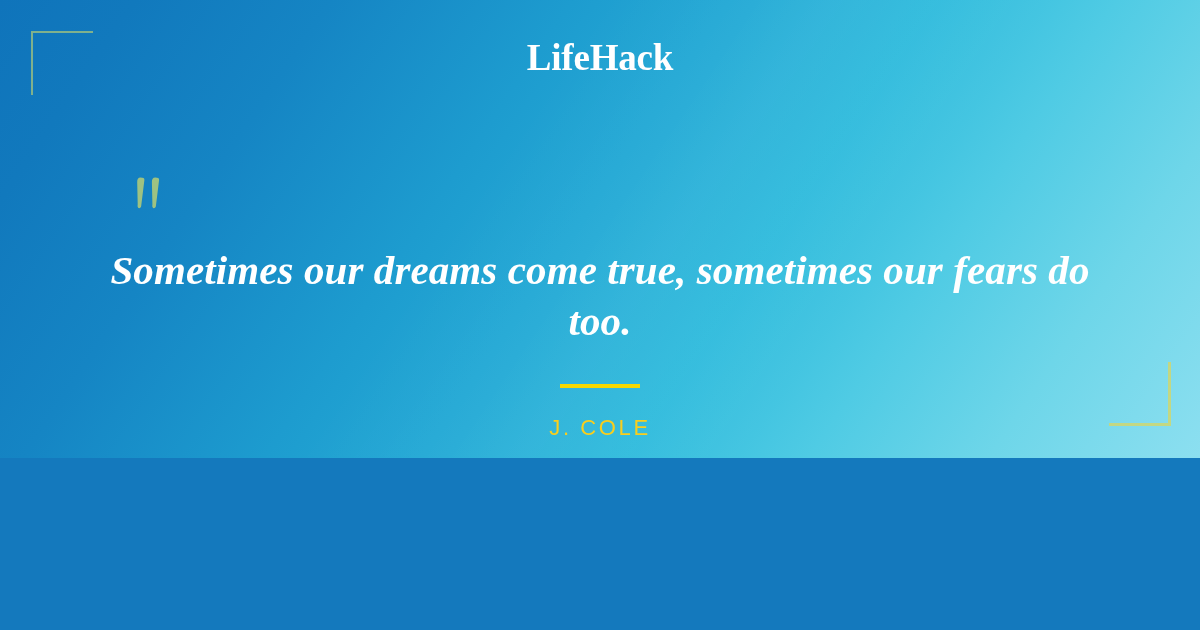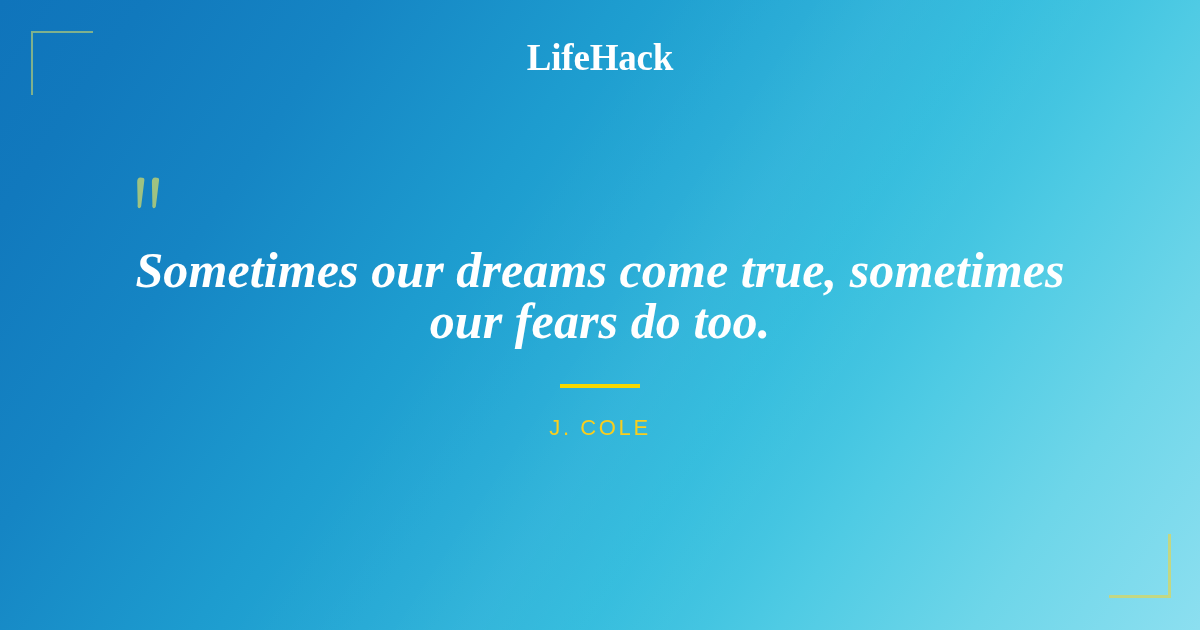--- a/index.html
+++ b/index.html
@@ -13,21 +13,21 @@
 
   body {
     font-family: "Liberation Sans", sans-serif;
     background: #1479bd;
   }
 
   
   #quote-card {
     position: relative;
     width: 1200px;
-    height: 630px;
+    height: 458px;
     overflow: hidden;
     
     background-image:
       linear-gradient(124deg,
         #0f74bb 0%,
         #1179bd 9%,
         #1585c4 22%,
         #1d9ccf 38%,
         #25abd6 50%,
         #32bcdd 62%,
@@ -111,21 +111,21 @@
 
   #quote-text {
     position: absolute;
     left: 100px;
     top: 245px;
     width: 1000px;
     text-align: center;
     font-family: "Liberation Serif", "DejaVu Serif", serif;
     font-style: italic;
     font-weight: 700;
-    font-size: 50px;
+    font-size: 41px;
     line-height: 51px;
     color: #ffffff;
     letter-spacing: 0.1px;
   }
 
   #quote-divider {
     position: absolute;
     left: 50%;
     transform: translateX(-50%);
     top: 384px;

